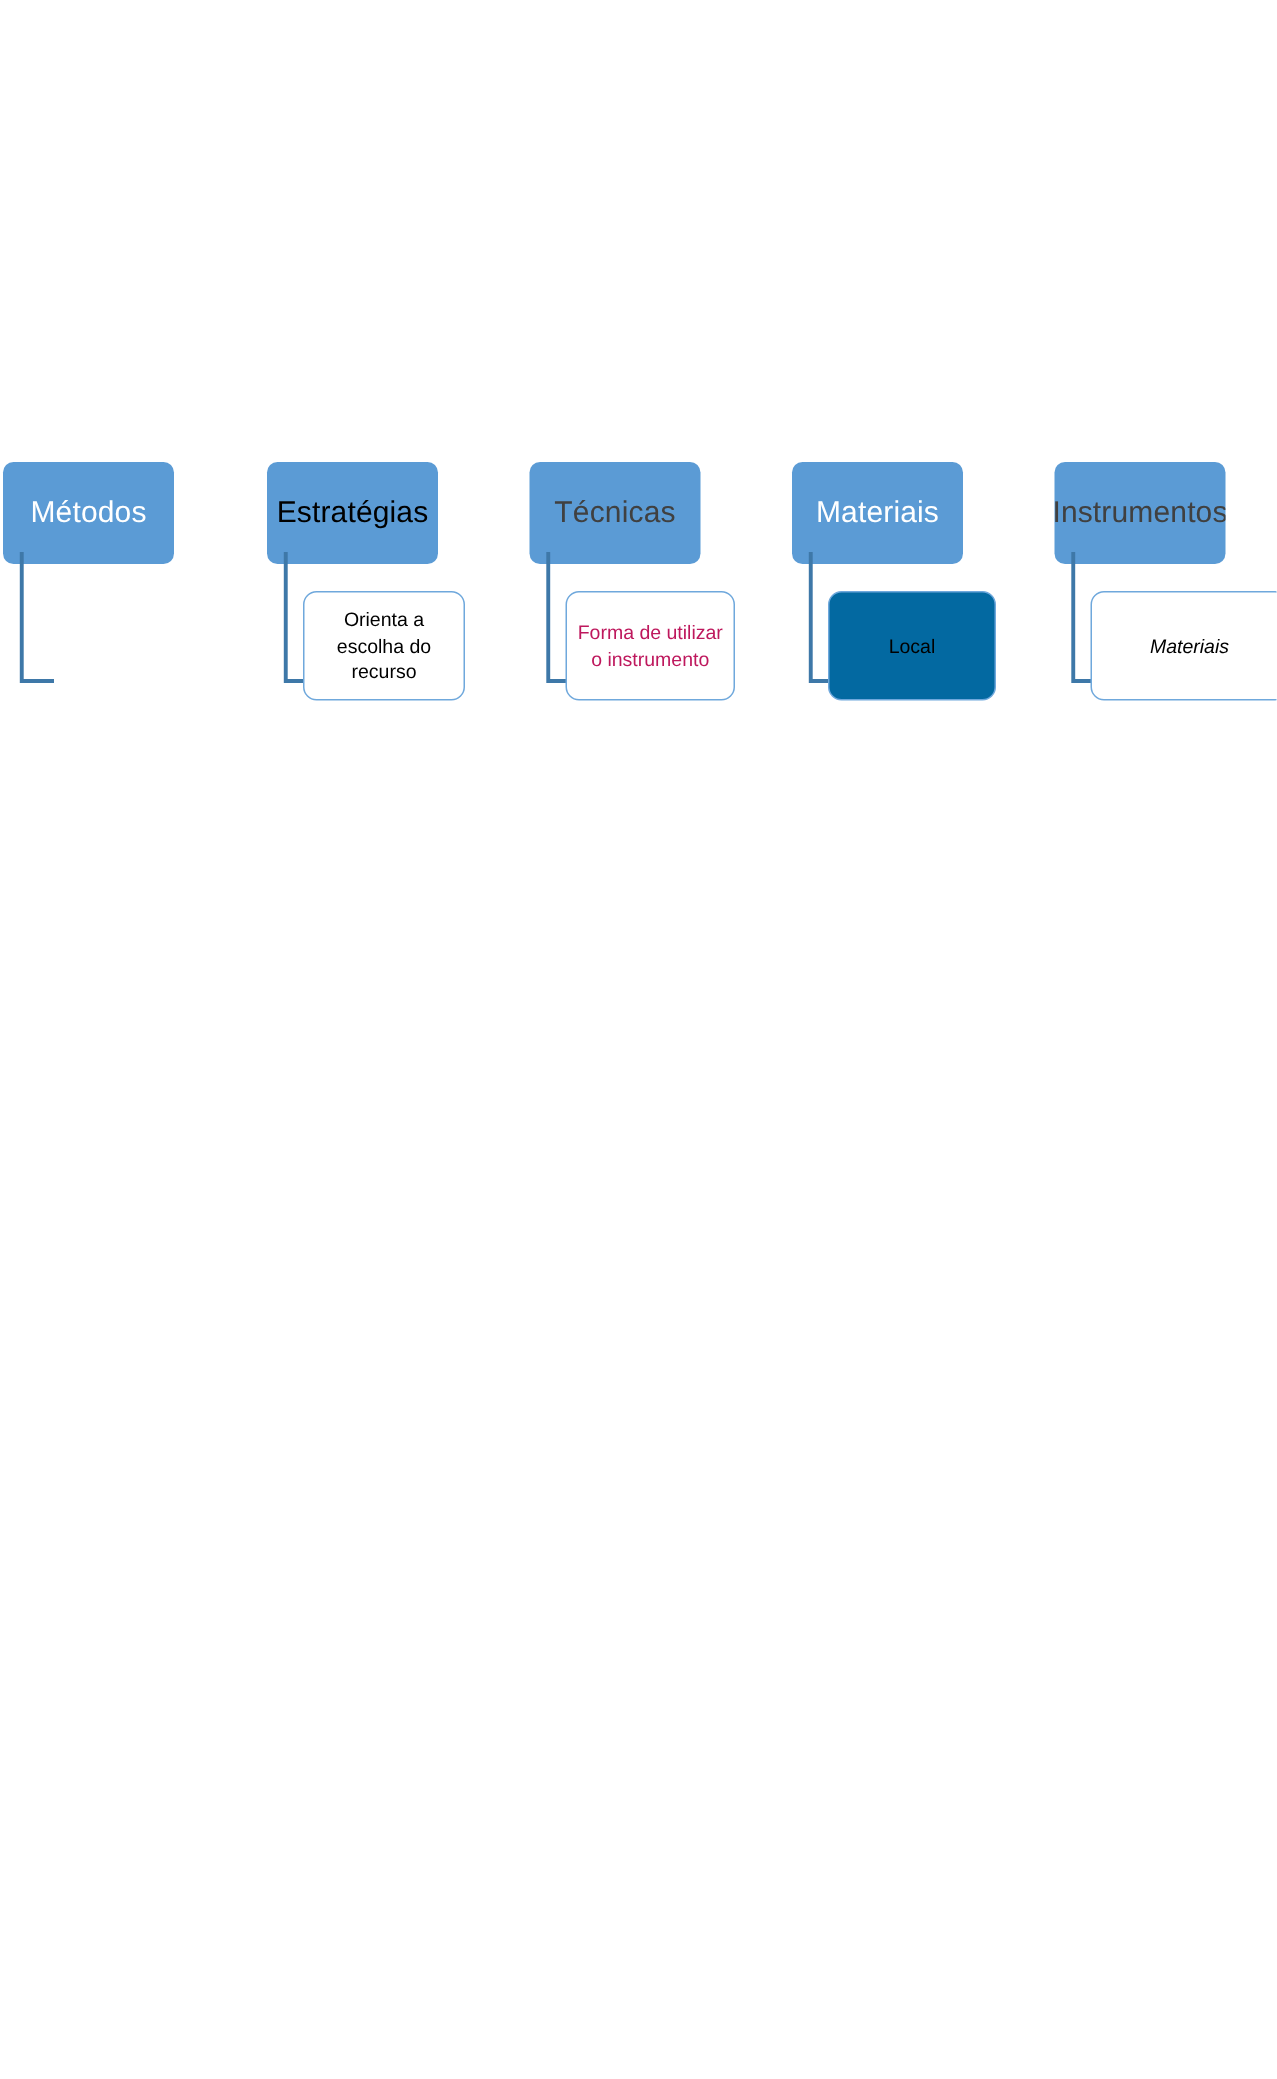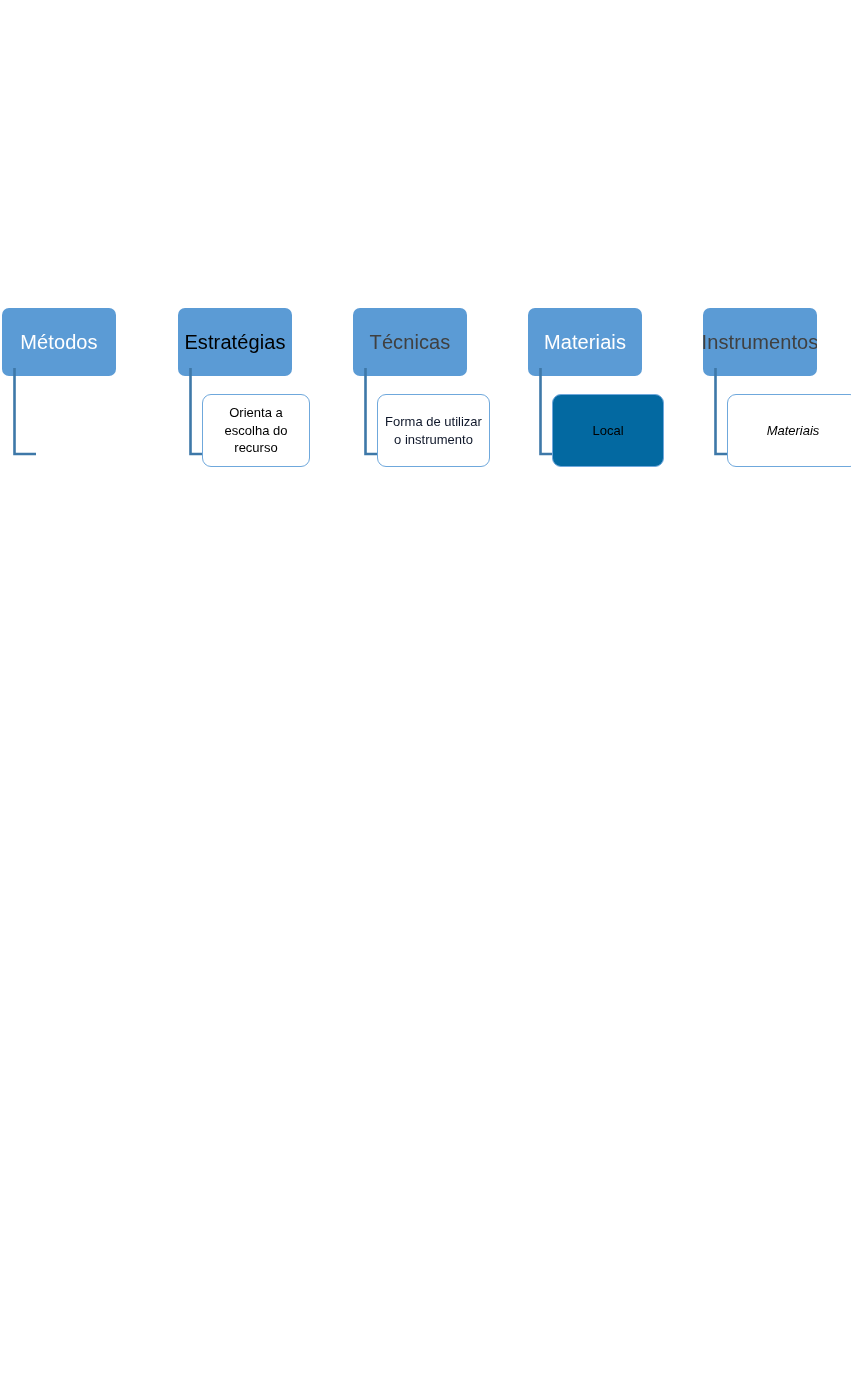--- a/index.html
+++ b/index.html
@@ -146,21 +146,21 @@
   <div class="node-group group-tecnicas">
     <div class="header-box" style="background: rgb(91, 155, 213);">
       <span class="header-label" style="color: #404040;">Técnicas</span>
     </div>
     <div class="connector">
       <svg width="34" height="96" viewBox="0 0 34 96" xmlns="http://www.w3.org/2000/svg">
         <path d="M12.5 0 L12.5 86 L34 86" fill="none" stroke="#3E78A8" stroke-width="2.6"></path>
       </svg>
     </div>
     <div class="desc-box" style="background: rgb(255, 255, 255); border-color: rgb(111, 168, 220);">
-      <span class="desc-label" style="color: #0f172a;">Forma de utilizar o instrumento</span>
+      <span class="desc-label" style="color: #be185d;">Forma de utilizar o instrumento</span>
     </div>
   </div>
 
   <div class="node-group group-recursos">
     <div class="header-box" style="background: rgb(91, 155, 213);">
       <span class="header-label" style="color: rgb(255, 255, 255);">Materiais</span>
     </div>
     <div class="connector">
       <svg width="34" height="96" viewBox="0 0 34 96" xmlns="http://www.w3.org/2000/svg">
         <path d="M12.5 0 L12.5 86 L34 86" fill="none" stroke="#3E78A8" stroke-width="2.6"></path>

